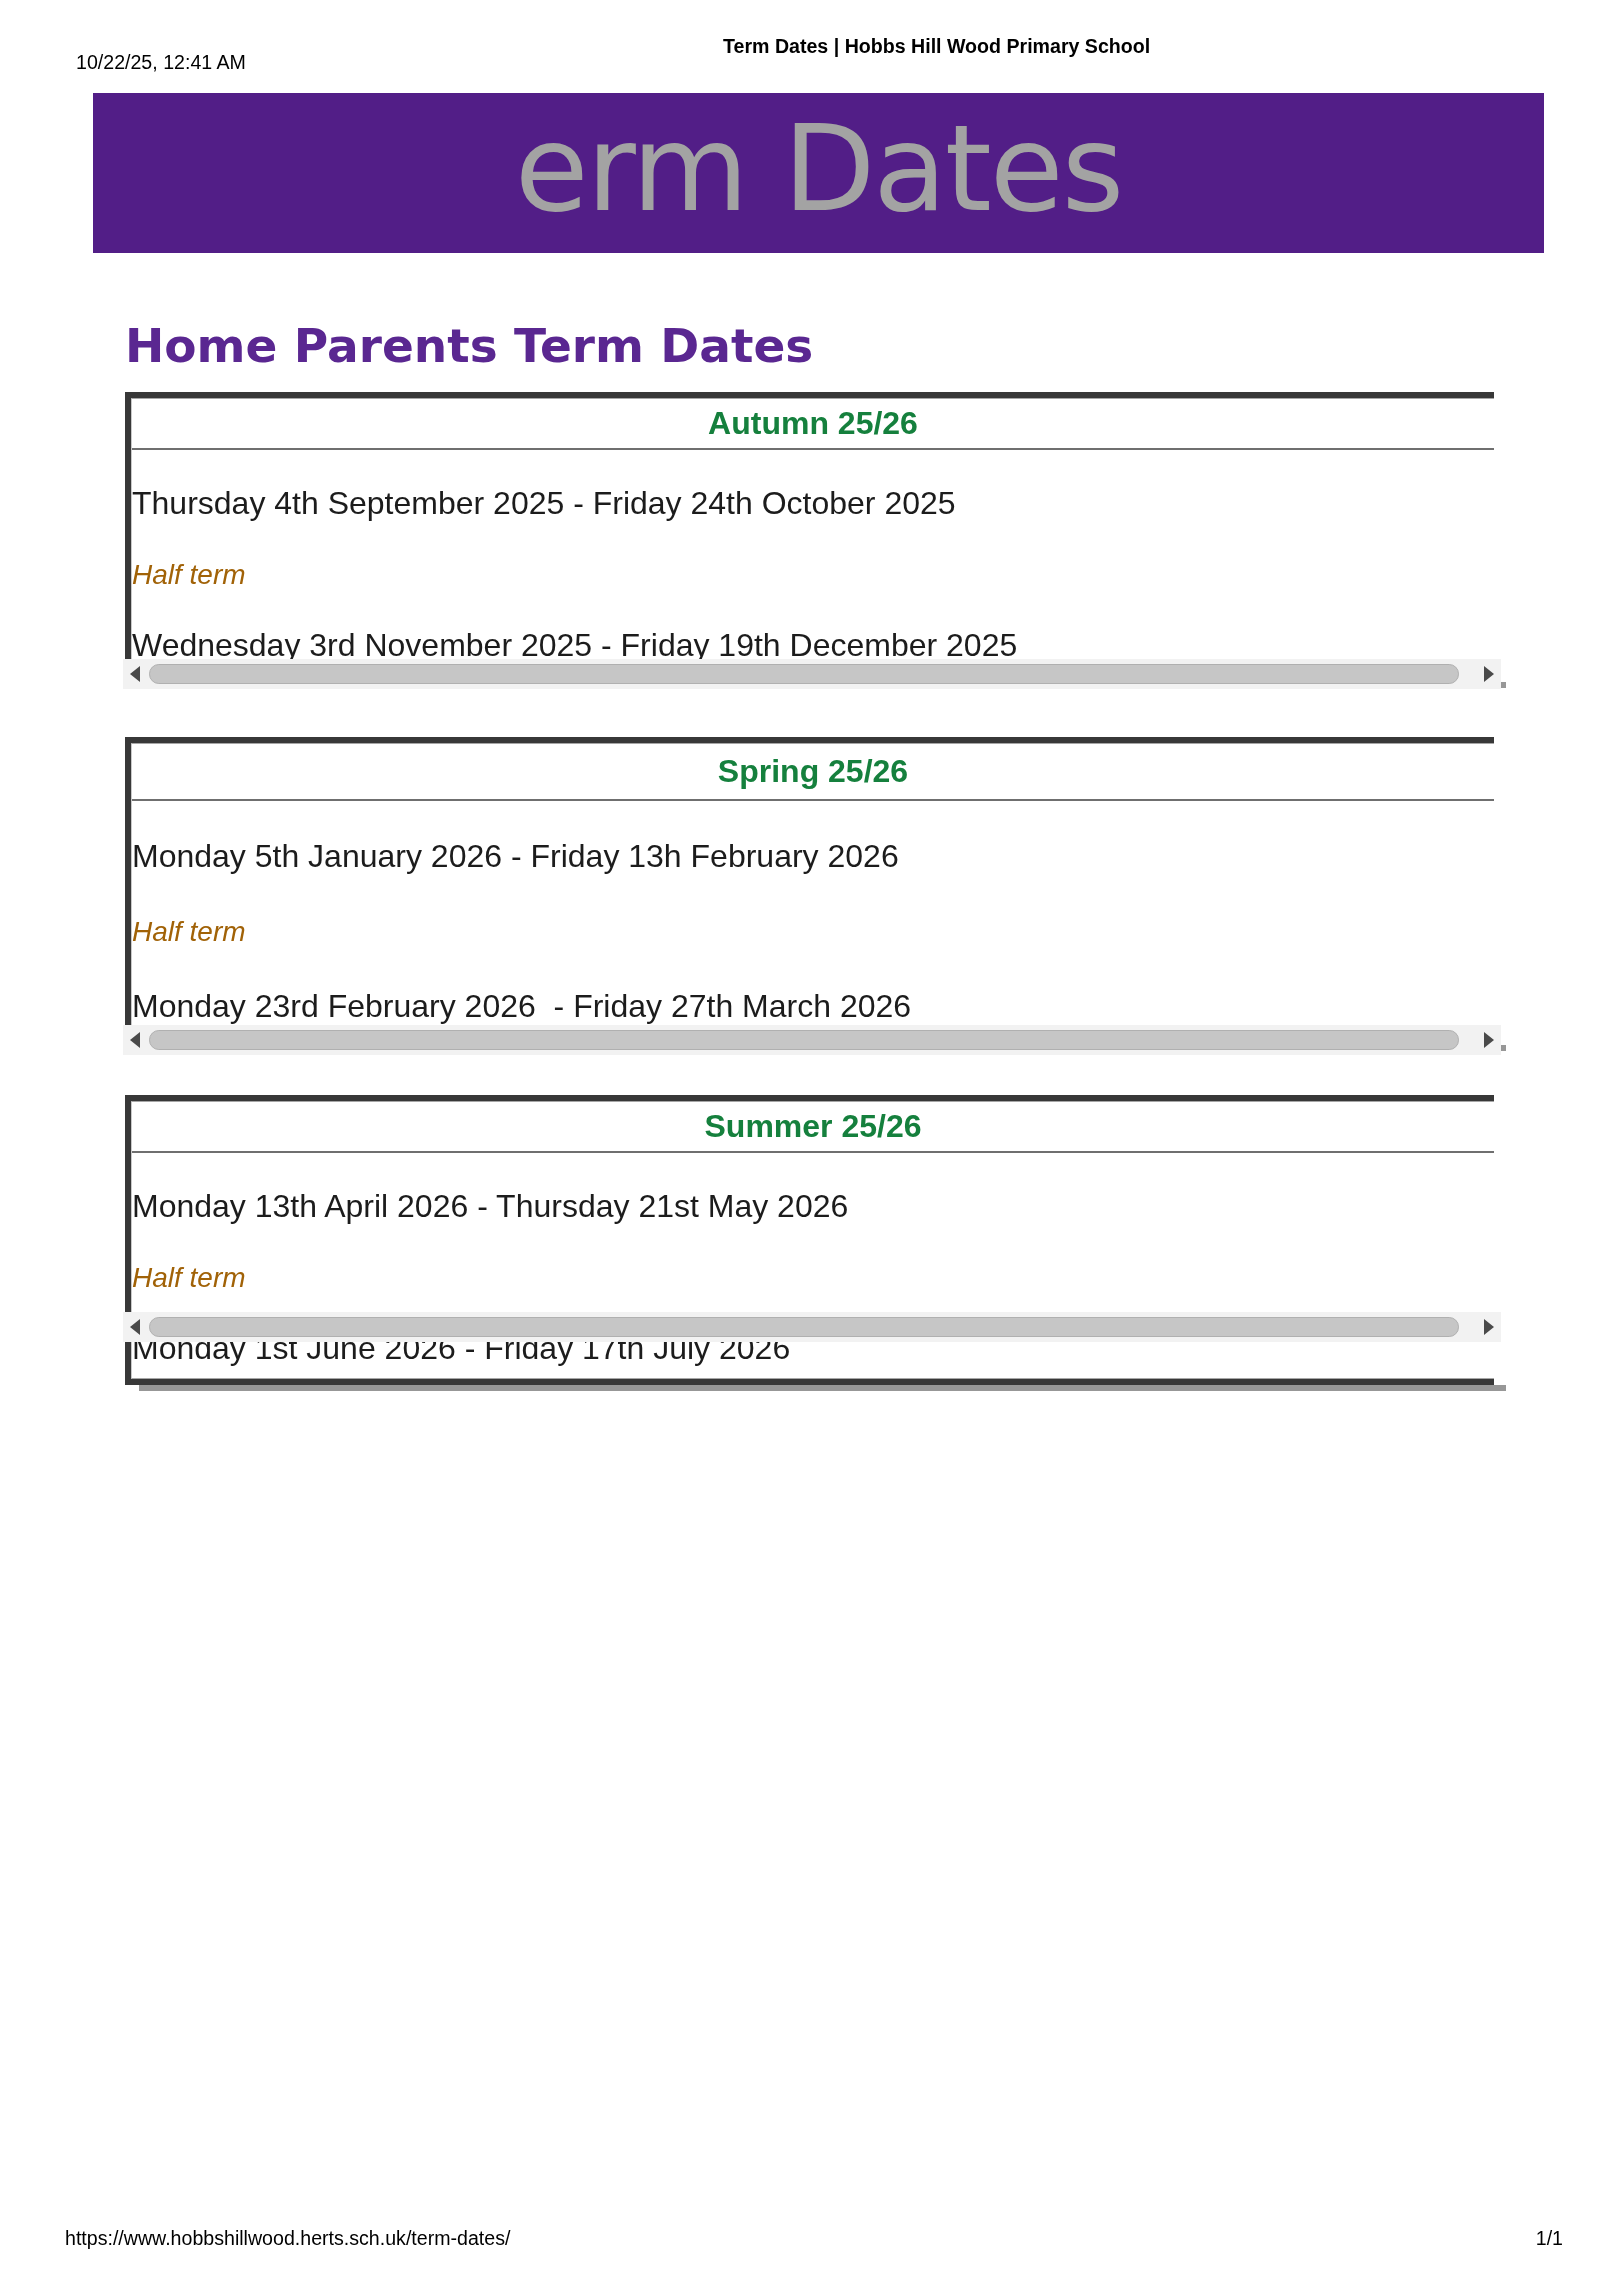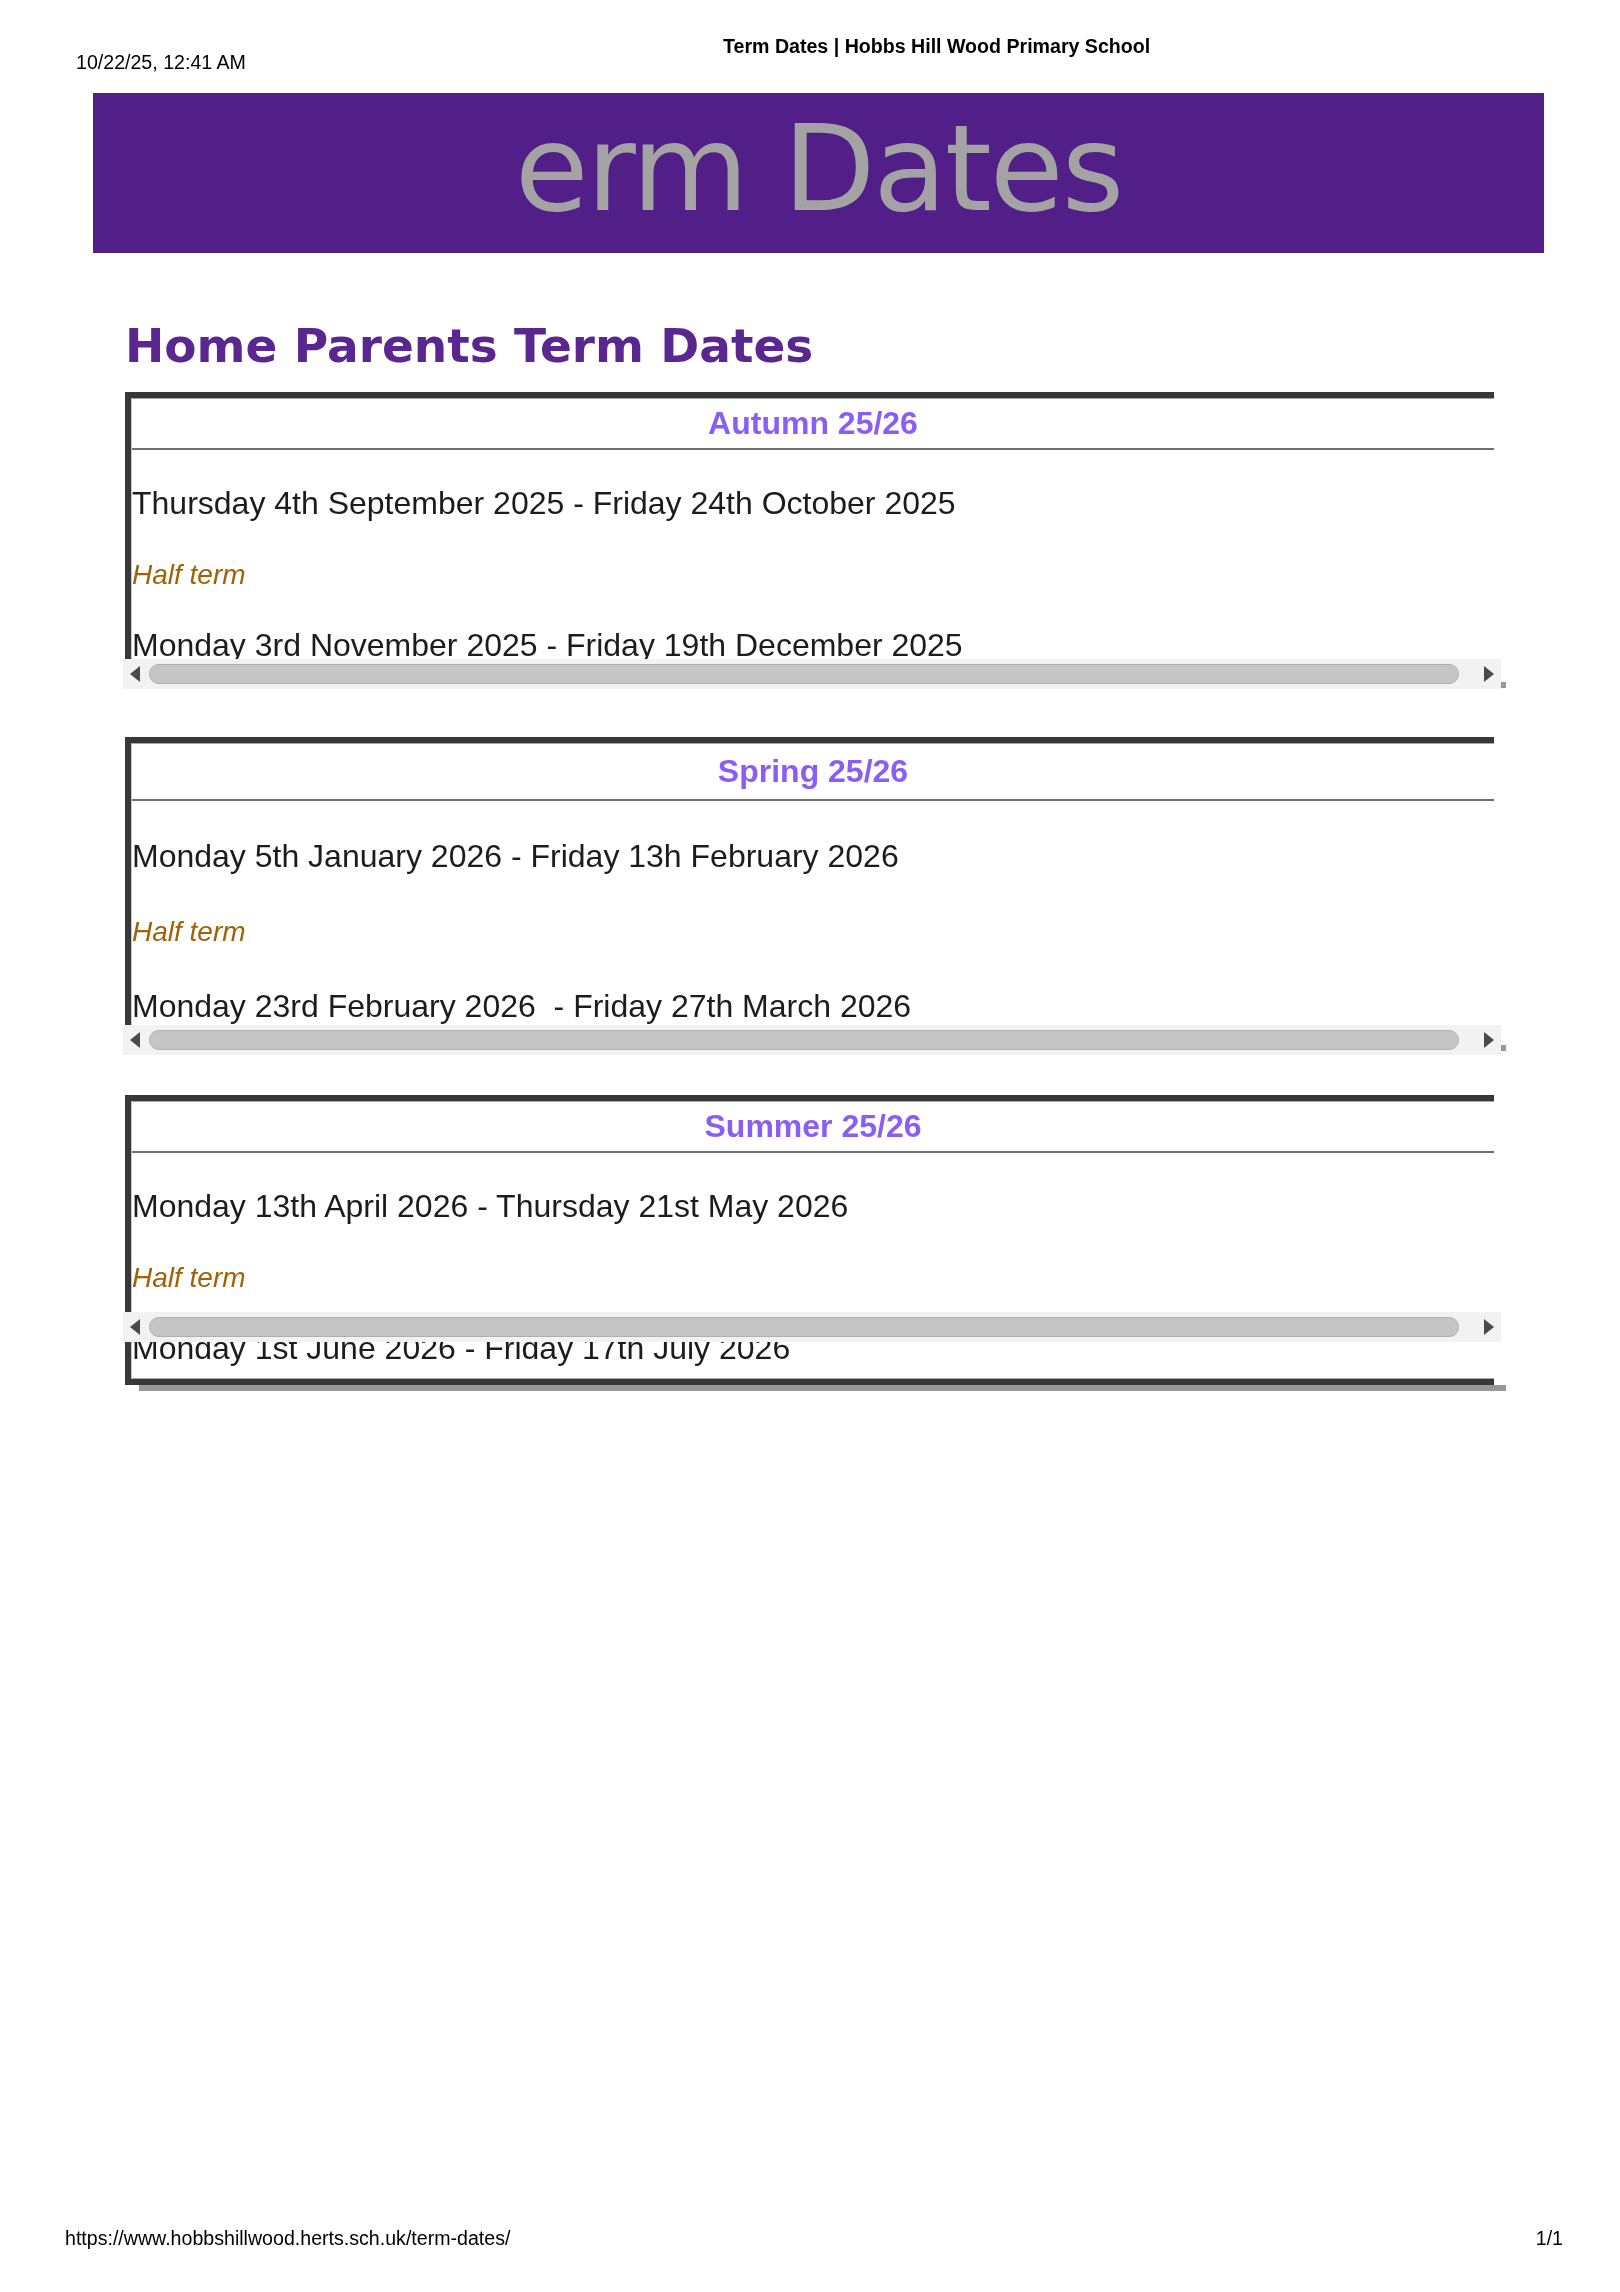--- a/index.html
+++ b/index.html
@@ -72,21 +72,21 @@
     height: 5.9px;
     background: #979797;
   }
   .tbl-inner {
     border-top: 1px solid #a6a6a6;
     border-bottom: 1px solid #a6a6a6;
     border-left: 1px solid #c9c9c9;
   }
   .tbl-header {
     display: flex; align-items: center; justify-content: center;
-    font-size: 32px; font-weight: 700; color: #8b5cf6;
+    font-size: 32px; font-weight: 700; color: #15803d;
     border-bottom: 2px solid #6f6f6f;
   }
   .tbl-body { padding: 3.9px 0 7.8px 0; }
   .row {
     text-align: left;
     font-size: 32px;
     color: #1c1c1c;
     white-space: pre-wrap;
     margin-top: 28px;
   }
@@ -146,21 +146,21 @@
 </div>
 
 <h1 class="page-heading">Home Parents Term Dates</h1>
 
 <div id="tbl-autumn" class="tbl tbl-compact">
   <div class="tbl-inner">
     <div class="tbl-header">Autumn 25/26</div>
     <div class="tbl-body">
       <div class="row">Thursday 4th September 2025 - Friday 24th October 2025</div>
       <div class="row half-term">Half term</div>
-      <div class="row">Monday 3rd November 2025 - Friday 19th December 2025</div>
+      <div class="row">Wednesday 3rd November 2025 - Friday 19th December 2025</div>
     </div>
   </div>
 </div>
 
 <div id="sb-1" class="hscroll">
   <div class="arr arr-left"></div>
   <div class="sb-thumb"></div>
   <div class="arr arr-right"></div>
 </div>
 

